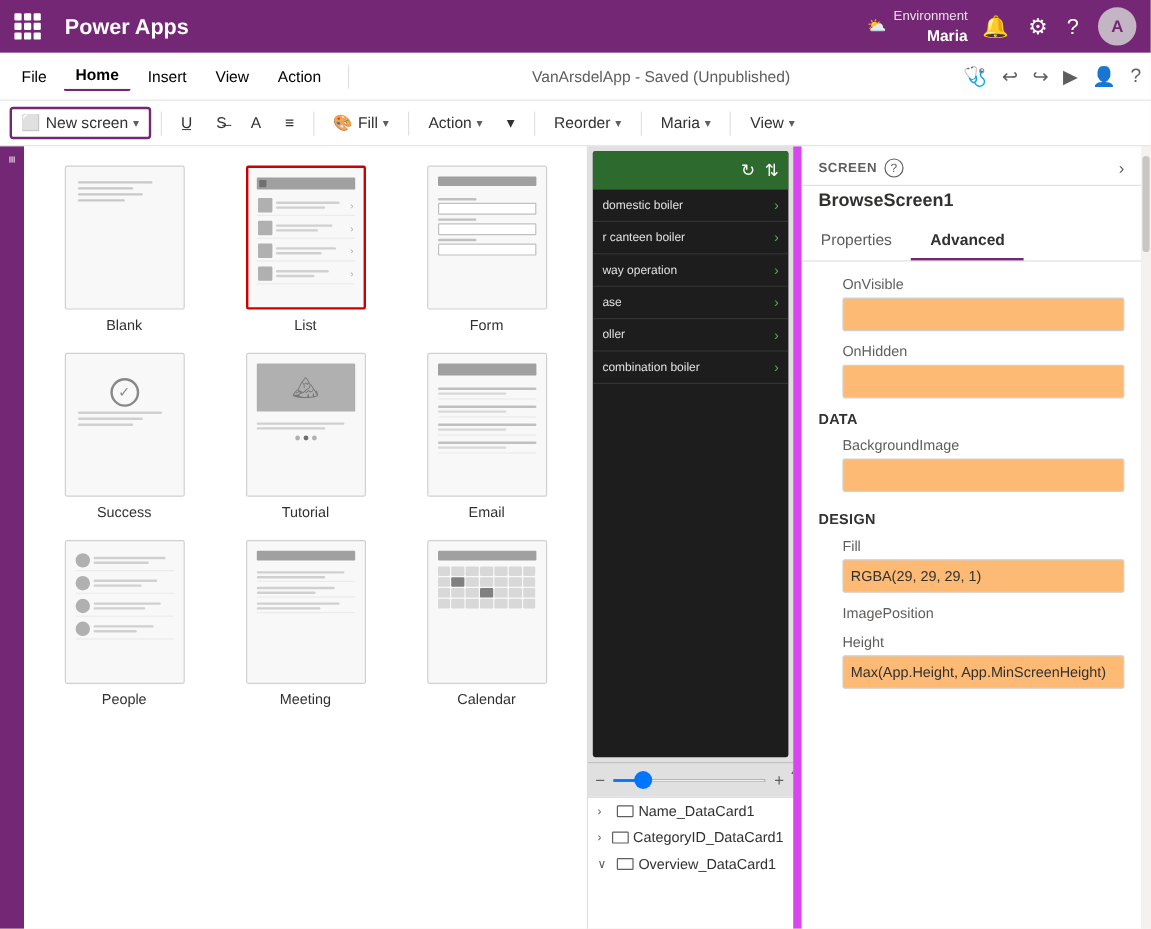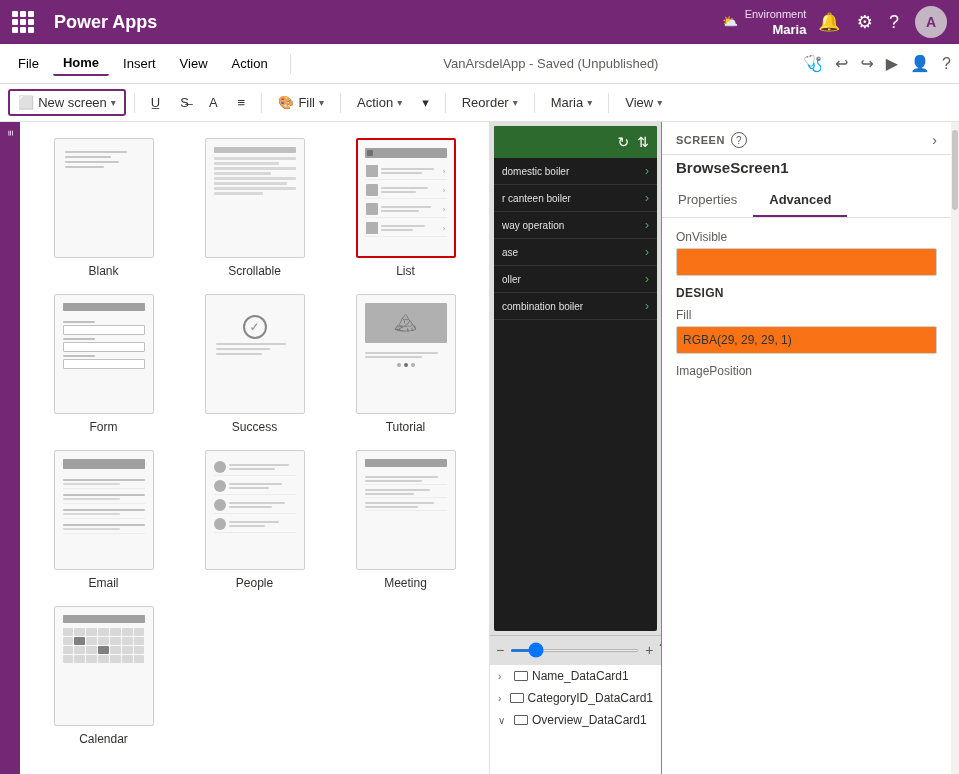--- a/index.html
+++ b/index.html
@@ -249,21 +249,21 @@
       cursor: pointer;
     }
     .tree-toggle { font-size: 10px; color: #605e5c; width: 12px; }
     .tree-icon { font-size: 12px; color: #605e5c; }
     .tree-icon-rect { width: 14px; height: 10px; border: 1.5px solid #605e5c; border-radius: 1px; }
 
     
     .right-panel {
       width: 290px;
       background: white;
-      border-left: 1px solid #d946ef;
+      border-left: 7px solid #d946ef;
       display: flex;
       flex-direction: column;
       overflow: hidden;
     }
 
     .right-panel-header {
       padding: 10px 14px 6px;
       display: flex;
       align-items: center;
       gap: 6px;
@@ -276,31 +276,31 @@
     .screen-name { padding: 4px 14px 8px; font-size: 15px; font-weight: 600; color: #323130; }
 
     .panel-tabs { display: flex; border-bottom: 1px solid #e0e0e0; }
     .panel-tab { padding: 8px 16px; font-size: 13px; color: #605e5c; cursor: pointer; border-bottom: 2px solid transparent; }
     .panel-tab.active { color: #323130; font-weight: 600; border-bottom: 2px solid #742774; }
 
     .panel-body { flex: 1; overflow-y: auto; padding: 12px 14px; }
 
     .prop-section { margin-bottom: 16px; }
     .prop-section-title { font-size: 12px; font-weight: 700; color: #323130; text-transform: uppercase; margin-bottom: 8px; letter-spacing: 0.3px; }
-    .prop-row { margin-bottom: 10px; }
+    .prop-row { margin-bottom: 10px; margin-left: 20px; }
     .prop-label { font-size: 12px; color: #605e5c; margin-bottom: 4px; }
     .prop-input {
       width: 100%;
       height: 28px;
       border: 1px solid #d0d0d0;
       border-radius: 2px;
       padding: 0 6px;
       font-size: 12px;
       color: #323130;
-      background: #f97316;
+      background: #fdba74;
     }
 
     .right-scroll {
       width: 8px;
       background: #f3f2f1;
       position: relative;
     }
     .right-scroll-thumb {
       width: 6px;
       height: 80px;
@@ -428,36 +428,20 @@
           <div class="blank-lines">
             <div class="blank-line" style="width:80%"></div>
             <div class="blank-line" style="width:60%"></div>
             <div class="blank-line" style="width:70%"></div>
             <div class="blank-line" style="width:50%"></div>
           </div>
         </div>
         <span class="template-label">Blank</span>
       </div>
 
-      <div class="template-item">
-        <div class="template-thumb">
-          <div class="scrollable-lines">
-            <div class="s-line-thick"></div>
-            <div class="s-line"></div>
-            <div class="s-line" style="width:80%"></div>
-            <div class="s-line"></div>
-            <div class="s-line" style="width:70%"></div>
-            <div class="s-line"></div>
-            <div class="s-line" style="width:90%"></div>
-            <div class="s-line"></div>
-            <div class="s-line" style="width:60%"></div>
-          </div>
-        </div>
-        <span class="template-label">Scrollable</span>
-      </div>
 
       <div class="template-item">
         <div class="template-thumb selected">
           <div class="list-rows">
             <div class="list-header">
               <div class="list-header-icon"></div>
             </div>
             <div class="list-row">
               <div class="list-row-img"></div>
               <div class="list-row-lines">
@@ -758,31 +742,46 @@
         <div class="panel-tab">Properties</div>
         <div class="panel-tab active">Advanced</div>
       </div>
       <div class="panel-body">
 
         <div class="prop-row">
           <div class="prop-label">OnVisible</div>
           <input class="prop-input" type="text" value="" style="">
         </div>
 
-
+        <div class="prop-row">
+          <div class="prop-label">OnHidden</div>
+          <input class="prop-input" type="text" value="" style="">
+        </div>
+
+        <div class="prop-section">
+          <div class="prop-section-title">DATA</div>
+          <div class="prop-row">
+            <div class="prop-label">BackgroundImage</div>
+            <input class="prop-input" type="text" value="" style="">
+          </div>
+        </div>
 
         <div class="prop-section">
           <div class="prop-section-title">DESIGN</div>
           <div class="prop-row">
             <div class="prop-label">Fill</div>
             <input class="prop-input" type="text" value="RGBA(29, 29, 29, 1)" style="">
           </div>
           <div class="prop-row">
             <div class="prop-label">ImagePosition</div>
           </div>
+          <div class="prop-row">
+            <div class="prop-label">Height</div>
+            <input class="prop-input" type="text" value="Max(App.Height, App.MinScreenHeight)" style="">
+          </div>
         </div>
 
       </div>
     </div>
 
     <div class="right-scroll">
       <div class="right-scroll-thumb"></div>
     </div>
   </div>
 

